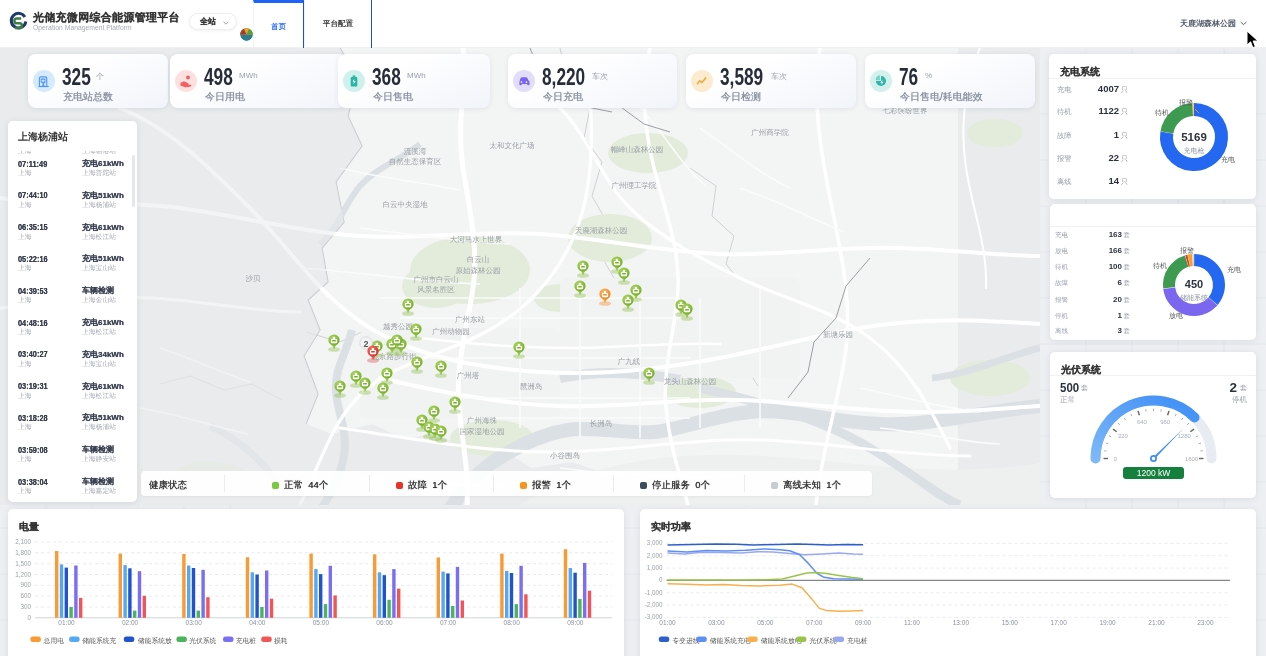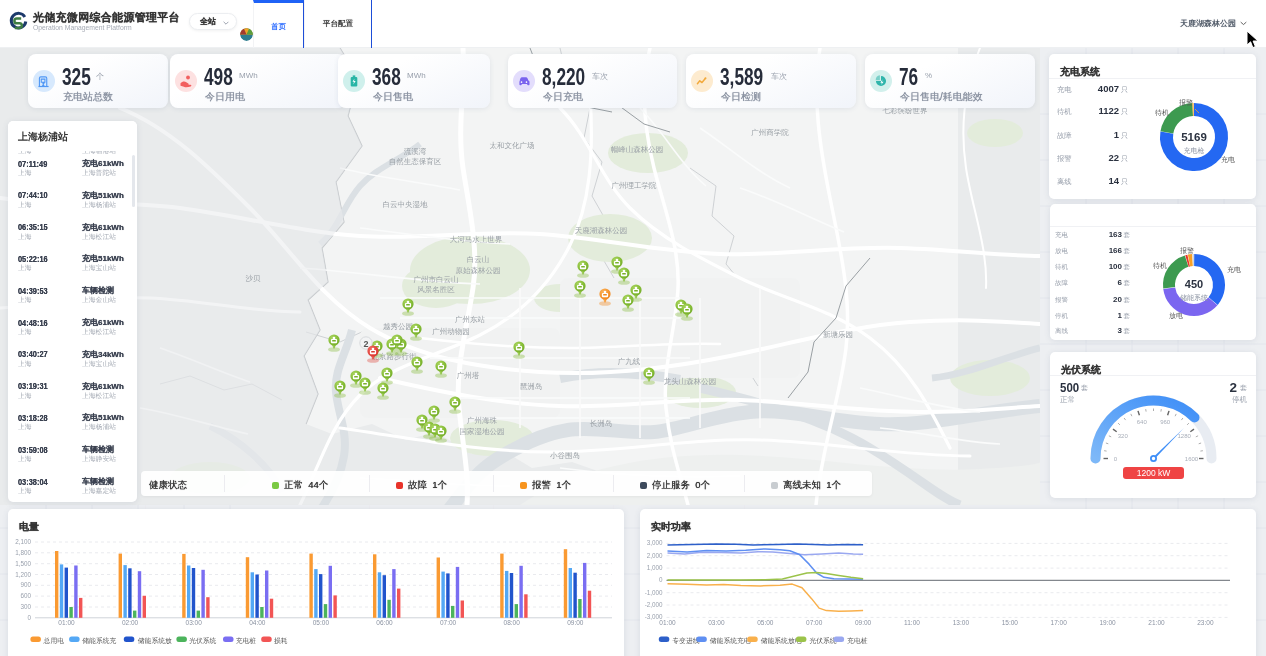--- a/index.html
+++ b/index.html
@@ -683,21 +683,21 @@
       <line x1="153.5" y1="106.5" x2="149.0" y2="106.5" stroke="#666" stroke-width="1.4"></line>
       <text x="65.5" y="108.5" font-size="6" fill="#a8aeb9" text-anchor="middle">0</text>
       <text x="72.8" y="86.2" font-size="6" fill="#a8aeb9" text-anchor="middle">320</text>
       <text x="91.8" y="72.4" font-size="6" fill="#a8aeb9" text-anchor="middle">640</text>
       <text x="115.2" y="72.4" font-size="6" fill="#a8aeb9" text-anchor="middle">960</text>
       <text x="134.2" y="86.2" font-size="6" fill="#a8aeb9" text-anchor="middle">1280</text>
       <text x="141.5" y="108.5" font-size="6" fill="#a8aeb9" text-anchor="middle">1600</text>
       <path d="M104.28 107.28L133.91 76.09L102.72 105.72z" fill="#3e8ef7"></path>
       <circle cx="103.5" cy="106.5" r="2.6" fill="#fff" stroke="#3e8ef7" stroke-width="1.8"></circle>
     </svg>
-    <div style="position:absolute;left:73px;top:115px;width:61px;height:12px;background:#ef4444;border-radius:3px;color:#fff;font-size:8.5px;text-align:center;line-height:12px">1200 kW</div>
+    <div style="position:absolute;left:73px;top:115px;width:61px;height:12px;background:#15803d;border-radius:3px;color:#fff;font-size:8.5px;text-align:center;line-height:12px">1200 kW</div>
   </div>
 
 <div id="p_e" class="panel">
     <div class="ptitle">电量</div>
     <svg style="position:absolute;left:0;top:0" width="616" height="147">
       <text x="23" y="35.0" font-size="6.3" fill="#9aa1ad" text-anchor="end">2,100</text>
       <line x1="27" y1="33.0" x2="604" y2="33.0" stroke="#e9eaee" stroke-width="1" stroke-dasharray="3 3"></line>
       <text x="23" y="45.8" font-size="6.3" fill="#9aa1ad" text-anchor="end">1,800</text>
       <line x1="27" y1="43.8" x2="604" y2="43.8" stroke="#e9eaee" stroke-width="1" stroke-dasharray="3 3"></line>
       <text x="23" y="56.7" font-size="6.3" fill="#9aa1ad" text-anchor="end">1,500</text>

